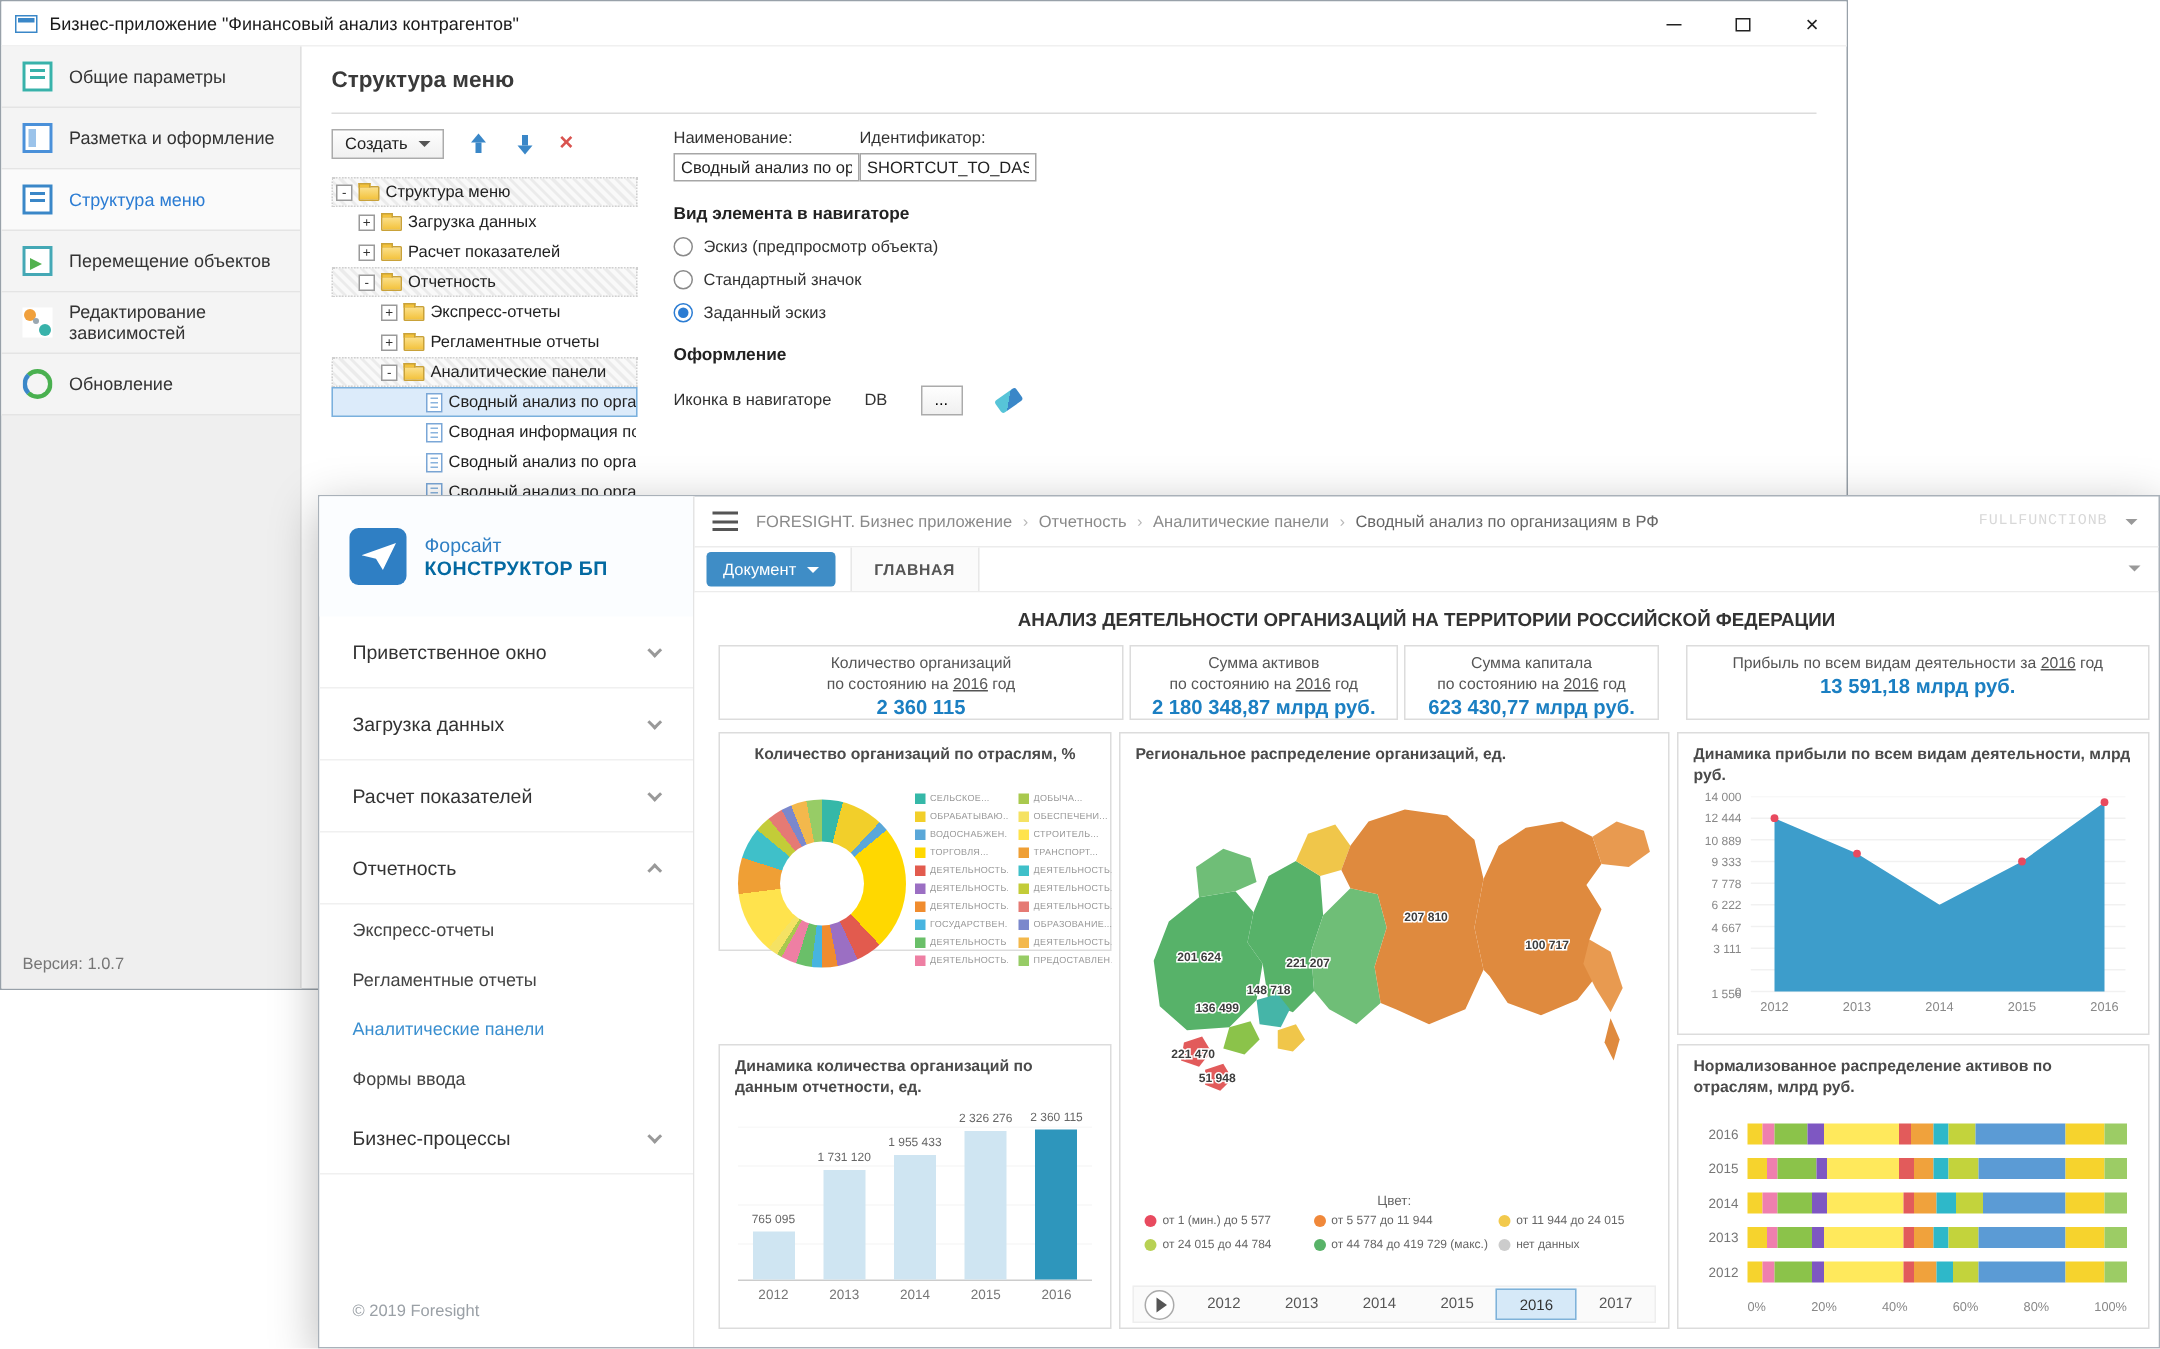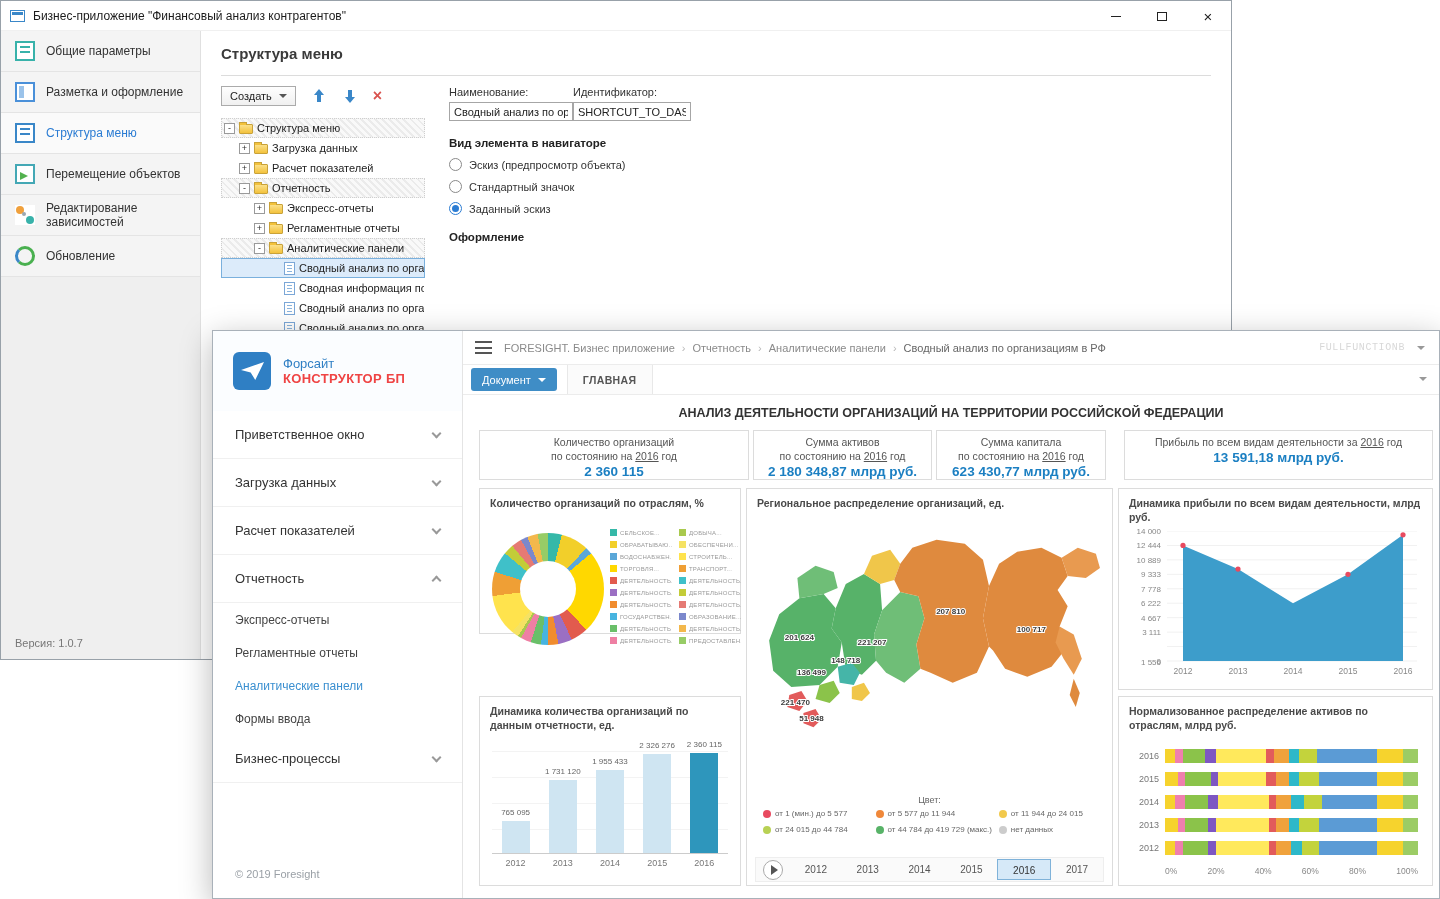--- a/index.html
+++ b/index.html
@@ -79,21 +79,21 @@
   .browse-btn { width:28px; height:20px; border:1px solid #ababab; background:linear-gradient(#fefefe,#f0f0f0); font:11px "Liberation Sans",sans-serif; cursor:pointer; }
   .eraser { width:17px; height:10px; background:linear-gradient(135deg,#57c4d8 50%,#3a87c8 50%); transform:rotate(-35deg); border-radius:2px; display:inline-block; cursor:pointer; }
 
   
   .web-window { position:absolute; left:212px; top:330px; width:1228px; height:569px; background:#fff; border:1px solid #a9b1b9; box-shadow:0 8px 30px rgba(0,0,0,.28); display:flex; z-index:10; }
   .wb-sidebar { width:250px; flex:0 0 250px; border-right:1px solid #e4e4e4; display:flex; flex-direction:column; background:#fff; }
   .wb-logo { height:80px; flex:0 0 80px; display:flex; align-items:center; gap:12px; padding-left:20px; background:#fbfdff; }
   .logo-sq { width:38px; height:38px; background:#2f7fc4; border-radius:6px; position:relative; }
   .logo-sq::after { content:''; position:absolute; left:8px; top:10px; width:23px; height:18px; background:#fff; clip-path:polygon(0 45%, 100% 0, 62% 100%, 42% 58%); }
   .logo-t1 { font-size:13px; color:#2f7fc4; }
-  .logo-t2 { font-size:13px; font-weight:bold; color:#ef4444; letter-spacing:.3px; }
+  .logo-t2 { font-size:13px; font-weight:bold; color:#0369a1; letter-spacing:.3px; }
   .wb-nav { flex:1; }
   .wb-group { height:48px; display:flex; align-items:center; justify-content:space-between; padding:0 22px; font-size:13px; color:#333; border-bottom:1px solid #f0f0f0; cursor:pointer; }
   .wb-child { height:33px; display:flex; align-items:center; padding:0 22px; font-size:12px; color:#444; cursor:pointer; }
   .wb-child.active { color:#3a8fd0; }
   .chev { width:7px; height:7px; border-right:2px solid #999; border-bottom:2px solid #999; transform:rotate(45deg); margin-top:-3px; }
   .chev.up { transform:rotate(-135deg); margin-top:4px; }
   .wb-copy { padding:0 22px 18px 22px; font-size:11px; color:#9aa0a6; }
 
   .wb-right { flex:1; display:flex; flex-direction:column; min-width:0; }
   .wb-topbar { height:34px; flex:0 0 34px; display:flex; align-items:center; padding:0 14px 0 12px; border-bottom:1px solid #ececec; gap:12px; }
@@ -117,21 +117,21 @@
   .kpi-l1, .kpi-l2 { font-size:10.5px; color:#555; line-height:1.35; }
   .kpi-year { text-decoration:underline; cursor:pointer; }
   .kpi-value { font-size:13.5px; font-weight:bold; color:#1b7fc2; margin-top:1px; }
   #kpi-0 { left:16px;  width:270px; }
   #kpi-1 { left:290px; width:179px; }
   #kpi-2 { left:473px; width:170px; }
   #kpi-3 { left:661px; width:309px; }
 
   .panel { position:absolute; border:1px solid #dcdcdc; background:#fff; }
   .panel-title { font-size:10.5px; font-weight:bold; color:#4a4a4a; padding:8px 10px 0 10px; line-height:1.3; }
-  #panel-donut { left:16px;  top:93px;  width:262px; height:146px; }
+  #panel-donut { left:16px;  top:93px;  width:262px; height:146px;text-align:center; }
   #panel-bars  { left:16px;  top:301px; width:262px; height:190px; }
   #panel-map   { left:283px; top:93px;  width:367px; height:398px; }
   #panel-area  { left:655px; top:93px;  width:315px; height:202px; }
   #panel-stack { left:655px; top:301px; width:315px; height:190px; }
 
   .donut { position:absolute; left:12px; top:44px; width:112px; height:112px; border-radius:50%; }
   .donut::after { content:''; position:absolute; inset:28px; background:#fff; border-radius:50%; }
   .donut-legend { position:absolute; left:130px; top:40px; display:flex; gap:7px; }
   .dl-col { display:flex; flex-direction:column; gap:5px; }
   .dl-item { display:flex; align-items:center; gap:3px; }
@@ -313,20 +313,26 @@
               <div class="radio-row">
                 <span class="radio"></span>
                 <span class="radio-label">Стандартный значок</span>
               </div>
               <div class="radio-row">
                 <span class="radio checked"></span>
                 <span class="radio-label">Заданный эскиз</span>
               </div>
             </div>
           <div class="section-title">Оформление</div>
+          <div class="icon-row">
+            <span>Иконка в навигаторе</span>
+            <span class="icon-val">DB</span>
+            <button class="browse-btn">...</button>
+            <span class="eraser"></span>
+          </div>
         </div>
       </div>
     </div>
   </div>
 </div>
 
 <div class="web-window">
   <aside class="wb-sidebar">
     <div class="wb-logo">
       <span class="logo-sq"></span>

